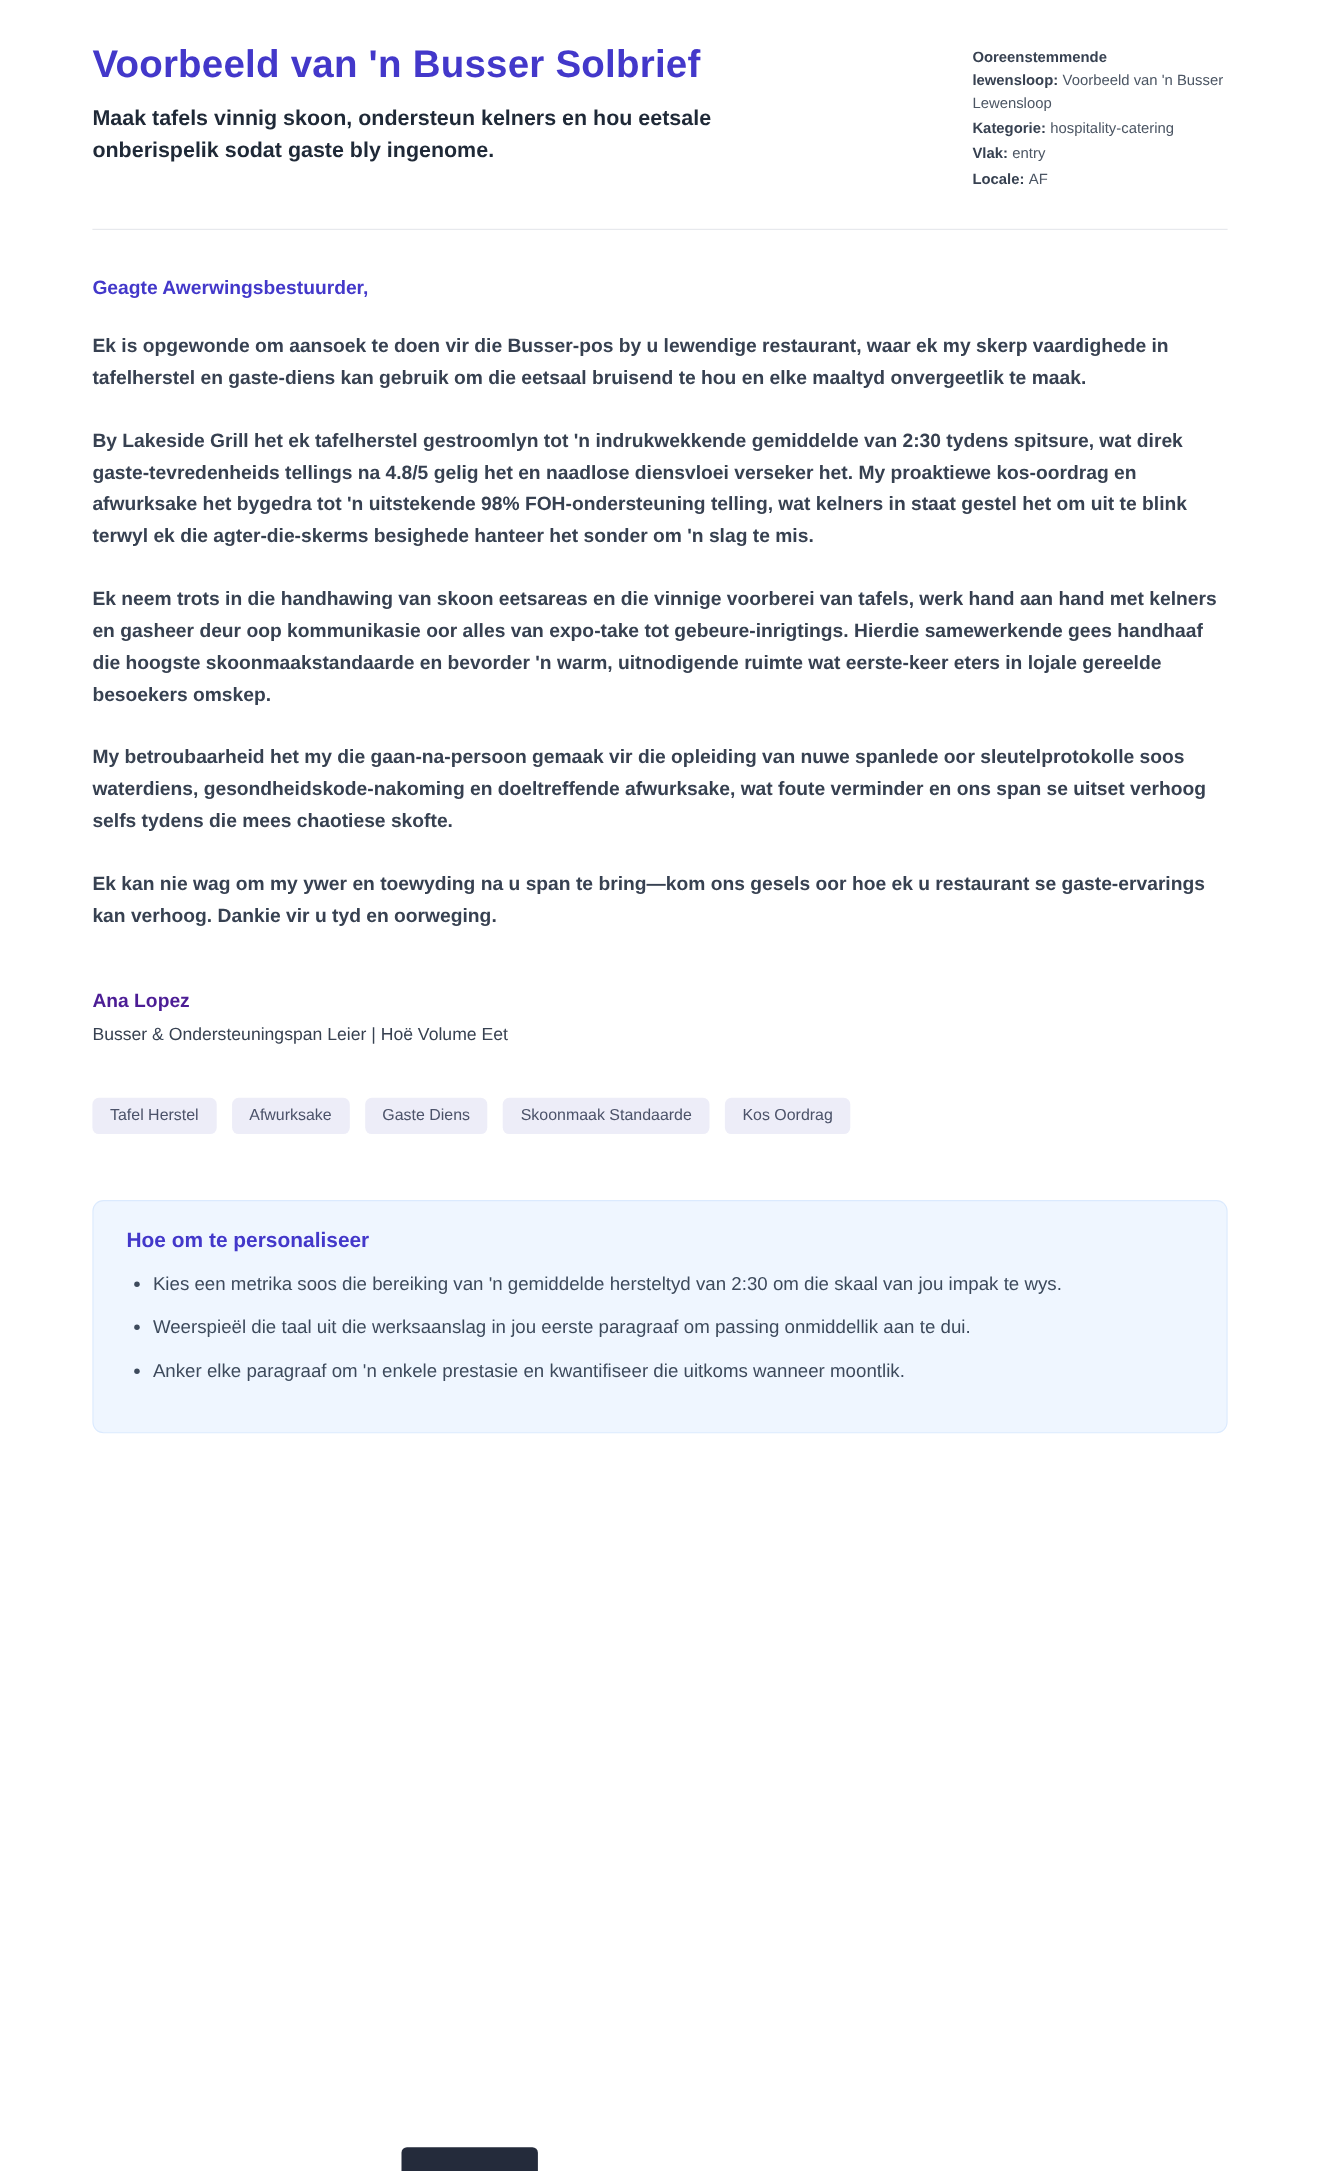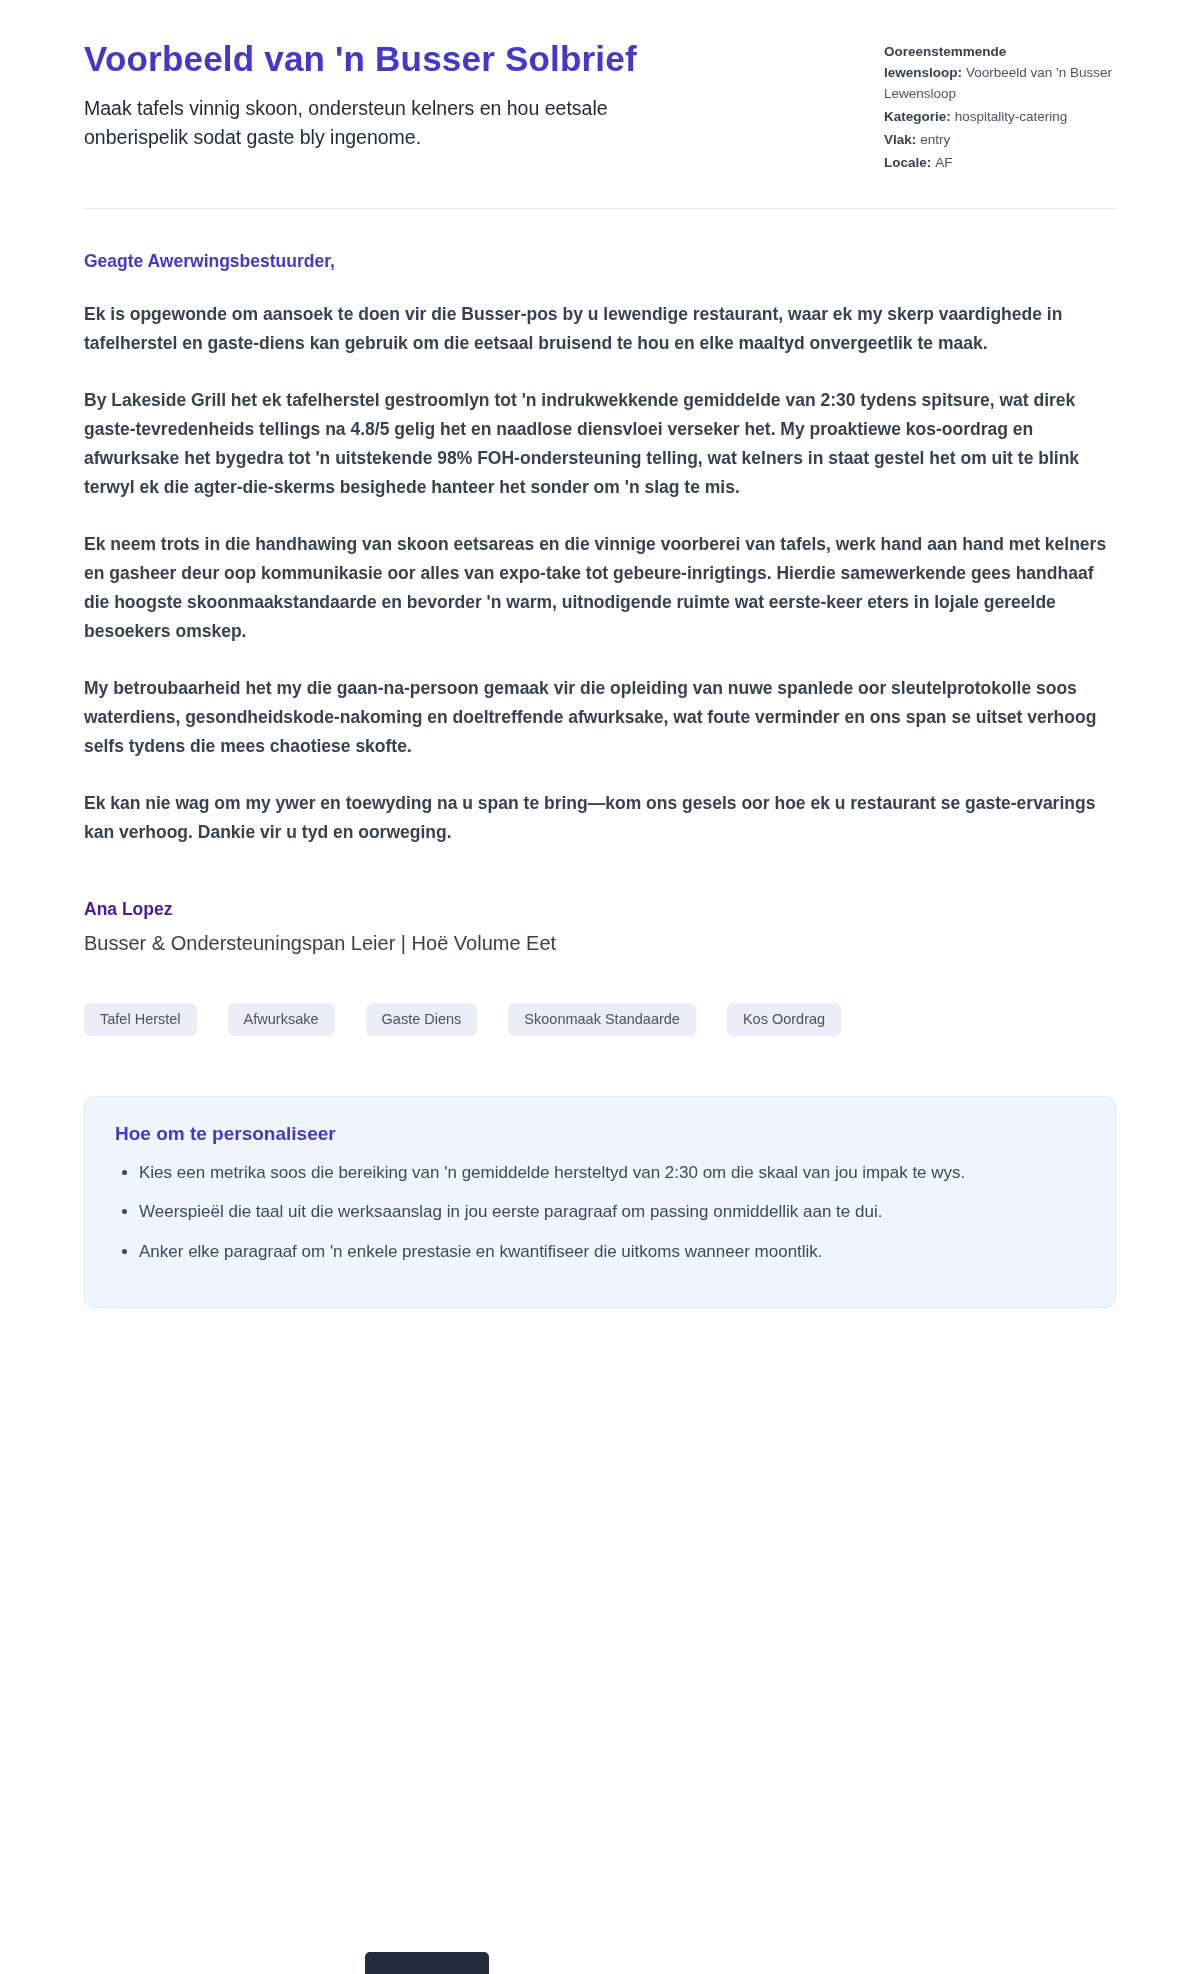--- a/index.html
+++ b/index.html
@@ -23,44 +23,44 @@
   .page{width:1032px;margin:0 auto;padding-top:38px;}
 
   
   .header{display:flex;justify-content:space-between;align-items:flex-start;}
   .header-left{width:600px;}
   .doc-title{
     margin:0 0 14px 0;font-size:35px;line-height:1.2;font-weight:800;
     color:var(--accent);letter-spacing:.2px;
   }
   .doc-subtitle{
-    margin:0;font-size:19.5px;line-height:1.5;font-weight:400;
+    margin:0;font-size:19.5px;line-height:1.5;font-weight:700;
     color:var(--heading-text);max-width:565px;
   }
   .meta{
     width:232px;text-align:left;font-size:13.5px;line-height:1.55;
     color:#4b5563;padding-top:4px;
   }
   .meta-row{margin-bottom:2px;}
   .meta-label{font-weight:700;color:#374151;margin-right:4px;}
 
   .divider{border:none;border-top:1px solid var(--divider);margin:32px 0 0 0;}
 
   
   .greeting{
     margin:42px 0 0 0;font-size:17.5px;font-weight:700;color:var(--accent);
   }
   .para{
     margin:28px 0 0 0;font-size:17.5px;line-height:1.66;color:var(--body-text);font-weight:bold;
   }
   .sig-name{margin:52px 0 0 0;font-size:17.5px;font-weight:700;color:#4c1d95;}
-  .sig-title{margin:12px 0 0 0;font-size:20px;color:var(--body-text);}
+  .sig-title{margin:12px 0 0 0;font-size:16px;color:var(--body-text);}
 
   
-  .tags{margin-top:48px;display:flex;flex-wrap:wrap;gap:31px;}
+  .tags{margin-top:48px;display:flex;flex-wrap:wrap;gap:14px;}
   .tag{
     display:inline-block;background:var(--tag-bg);color:var(--tag-text);
     font-size:14.5px;padding:9px 16px;border-radius:6px;line-height:1;
   }
 
   
   .tips{
     margin-top:60px;background:var(--tip-bg);border:1px solid var(--tip-border);
     border-radius:10px;padding:26px 44px 30px 30px;
   }

